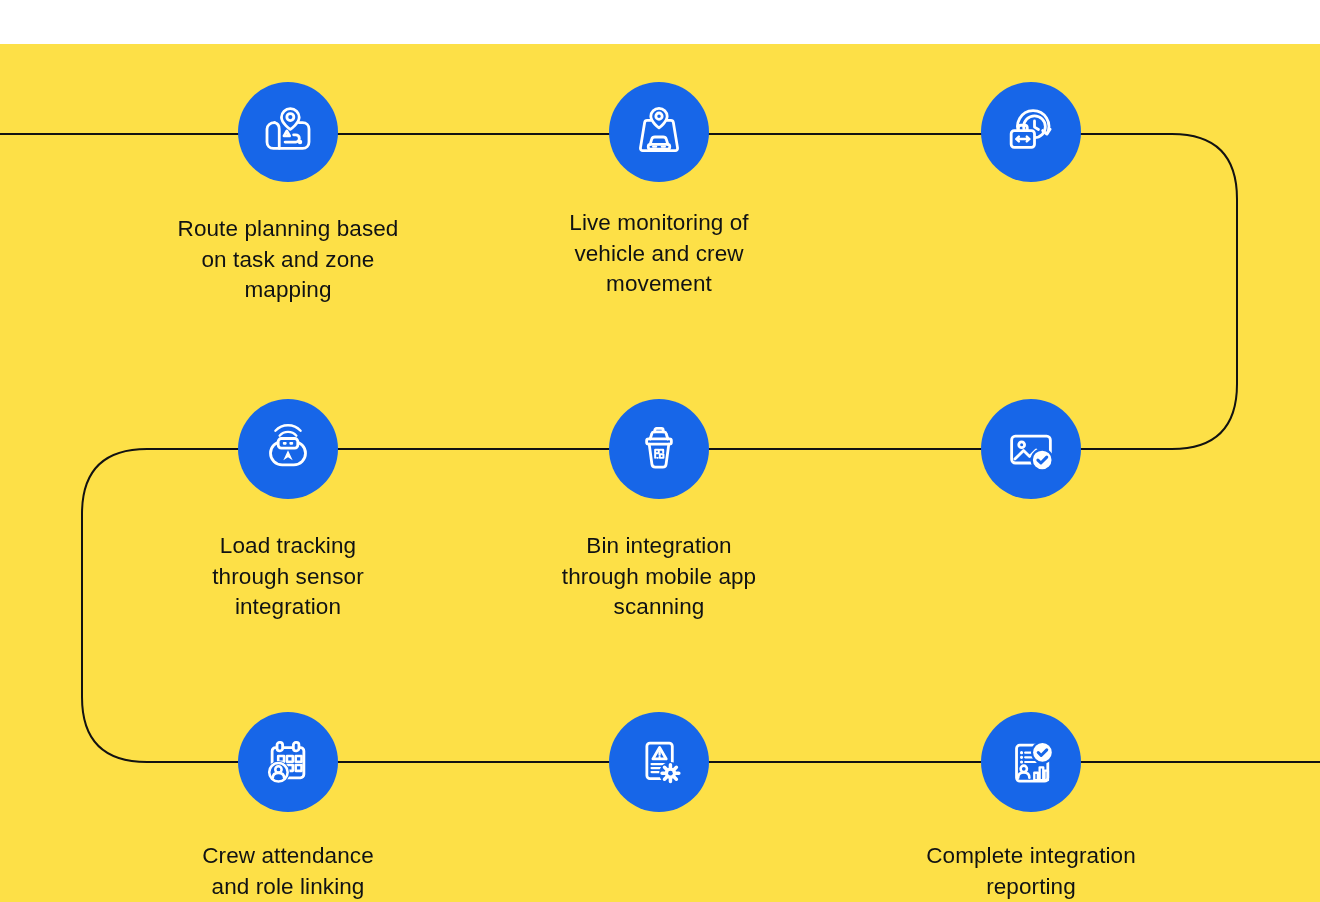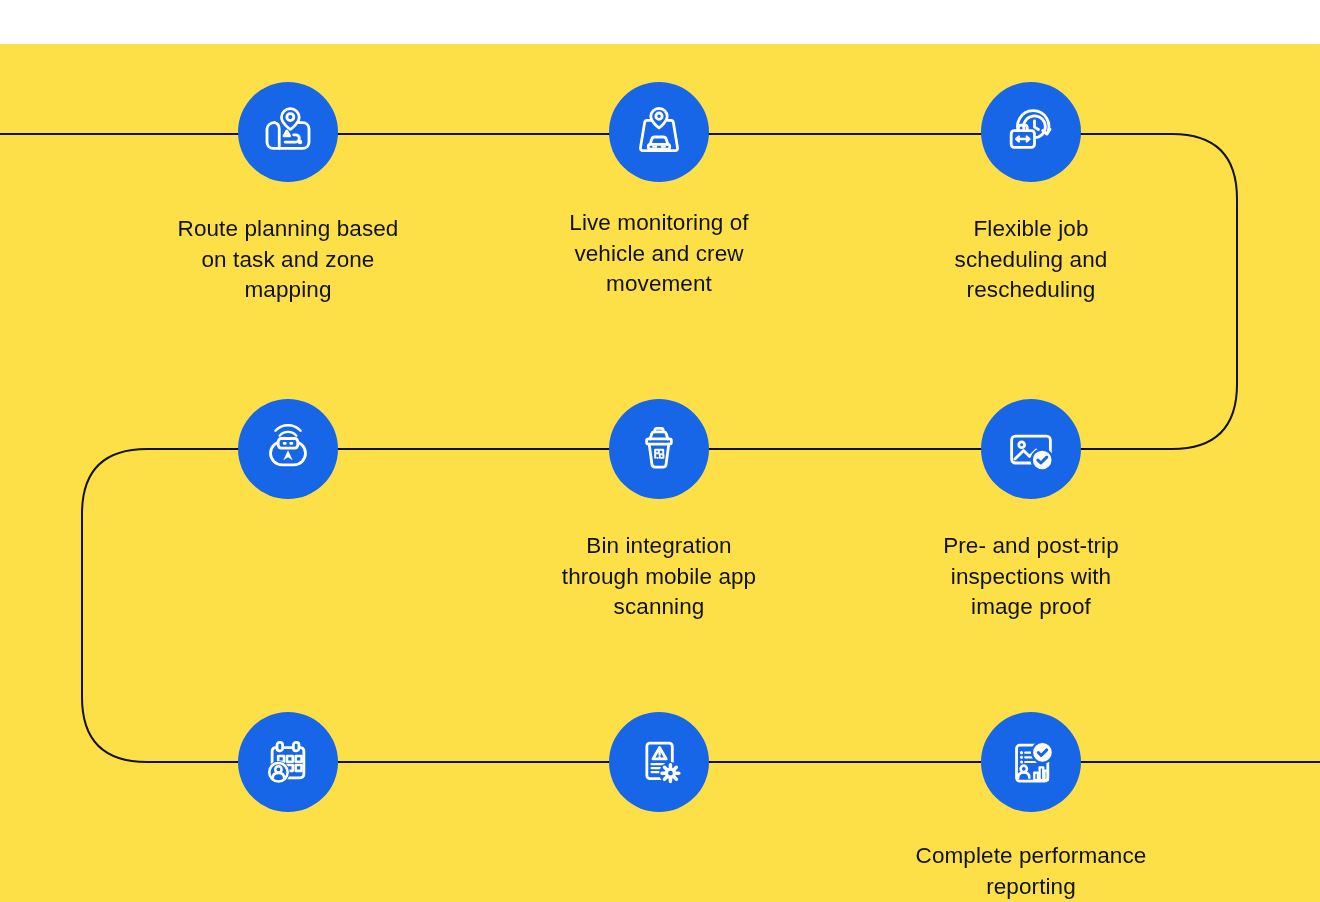--- a/index.html
+++ b/index.html
@@ -74,35 +74,35 @@
     <svg class="ic" width="56" height="56" viewBox="0 0 48 48" fill="none" stroke="#FFFFFF" stroke-width="2.4" stroke-linecap="round" stroke-linejoin="round">
       <circle cx="27" cy="19.5" r="9.3"></circle>
       <path d="M27 14.5 V19.8 L30.4 21.9"></path>
       <path d="M14.2 25.6 A13.4 13.4 0 1 1 37.8 25.2"></path>
       <path d="M40.4 21.6 L37.6 25.8 L34 22.8"></path>
       <path d="M13.2 22.8 V20.4 C13.2 19.1 14.2 18.2 15.5 18.2 H18.5 C19.8 18.2 20.8 19.1 20.8 20.4 V22.8"></path>
       <rect x="7" y="22.8" width="20" height="14.4" rx="2.6" fill="#1766E8"></rect>
       <path d="M11.5 30 H22.5 M13.6 27.9 L11.3 30 L13.6 32.1 M20.4 27.9 L22.7 30 L20.4 32.1" stroke-width="2"></path>
     </svg>
   </div>
-  <div class="node-label" style="left:861px;top:170px">Flexible job
-scheduling and
-rescheduling</div>
 
   <div class="node-circle" style="left:238px;top:355px">
     <svg class="ic" width="56" height="56" viewBox="0 0 48 48" fill="none" stroke="#FFFFFF" stroke-width="2.4" stroke-linecap="round" stroke-linejoin="round">
       <path d="M16.8 12.6 A9.6 9.6 0 0 1 31.2 12.6" stroke-width="2"></path>
       <path d="M13.2 8.4 A14.6 14.6 0 0 1 34.8 8.4" stroke-width="2"></path>
       <rect x="9" y="17.6" width="30" height="20" rx="10"></rect>
       <rect x="15.6" y="15" width="16.8" height="8.2" rx="2.6" fill="#1766E8"></rect>
       <rect x="19.6" y="17.9" width="3.2" height="2.4" rx="0.7" fill="#FFFFFF" stroke="none"></rect>
       <rect x="25.2" y="17.9" width="3.2" height="2.4" rx="0.7" fill="#FFFFFF" stroke="none"></rect>
       <path d="M24 25 L20 33.6 L24 31.1 L28 33.6 Z" fill="#FFFFFF" stroke="none"></path>
     </svg>
   </div>
+  <div class="node-label" style="left:118px;top:487px">Load tracking
+through sensor
+integration</div>
 
   <div class="node-circle" style="left:609px;top:355px">
     <svg class="ic" width="56" height="56" viewBox="0 0 48 48" fill="none" stroke="#FFFFFF" stroke-width="2.4" stroke-linecap="round" stroke-linejoin="round">
       <path d="M20.4 9.4 V7.9 C20.4 7.1 21.1 6.4 21.9 6.4 H26.1 C26.9 6.4 27.6 7.1 27.6 7.9 V9.4"></path>
       <path d="M16.4 15.4 L17.9 10.7 C18.1 9.9 18.7 9.4 19.5 9.4 H28.5 C29.3 9.4 29.9 9.9 30.1 10.7 L31.6 15.4"></path>
       <rect x="13.4" y="15.4" width="21.2" height="4.4" rx="1.6"></rect>
       <path d="M15.6 19.8 L17.9 36.9 C18.1 38.5 19.2 39.6 20.8 39.6 H27.2 C28.8 39.6 29.9 38.5 30.1 36.9 L32.4 19.8"></path>
       <g stroke-width="1.7">
         <rect x="20.7" y="24.6" width="3.1" height="3.1"></rect>
         <rect x="24.7" y="28.5" width="3.1" height="3.1"></rect>
@@ -117,42 +117,41 @@
   <div class="node-circle" style="left:981px;top:355px">
     <svg class="ic" width="56" height="56" viewBox="0 0 48 48" fill="none" stroke="#FFFFFF" stroke-width="2.4" stroke-linecap="round" stroke-linejoin="round">
       <rect x="7.4" y="13" width="33.2" height="23" rx="3.2"></rect>
       <circle cx="16" cy="20.4" r="2.5"></circle>
       <path d="M10.2 32.6 L17.6 25.2 L22.8 30.4 L28.4 24.8 L34 30.4"></path>
       <circle cx="33.6" cy="33.4" r="10" fill="#1766E8" stroke="none"></circle>
       <circle cx="33.6" cy="33.4" r="8" fill="#FFFFFF" stroke="none"></circle>
       <path d="M29.9 33.5 L32.5 36 L37.5 31" stroke="#1766E8" stroke-width="2.6"></path>
     </svg>
   </div>
-  <div class="node-label" style="left:861px;top:487px">Pre- and post-trip
-inspections with
-image proof</div>
 
   <div class="node-circle" style="left:238px;top:668px">
     <svg class="ic" width="56" height="56" viewBox="0 0 48 48" fill="none" stroke="#FFFFFF" stroke-width="2.4" stroke-linecap="round" stroke-linejoin="round">
       <rect x="10.4" y="11.6" width="27.2" height="26" rx="3"></rect>
       <rect x="14.6" y="7.2" width="4.8" height="7.2" rx="2.2" fill="#1766E8"></rect>
       <rect x="28.6" y="7.2" width="4.8" height="7.2" rx="2.2" fill="#1766E8"></rect>
       <g stroke-width="2.2">
         <rect x="15.6" y="18.8" width="5" height="5"></rect>
         <rect x="23.1" y="18.8" width="5" height="5"></rect>
         <rect x="30.6" y="18.8" width="5" height="5"></rect>
         <rect x="23.1" y="26.6" width="5" height="5"></rect>
         <rect x="30.6" y="26.6" width="5" height="5"></rect>
       </g>
       <circle cx="15.8" cy="32.8" r="9.6" fill="#1766E8" stroke="none"></circle>
       <circle cx="15.8" cy="32.8" r="7.9" stroke-width="2.2"></circle>
       <circle cx="15.8" cy="30.4" r="2.7" stroke-width="2.2"></circle>
       <path d="M11 37.4 C11 34.7 13.1 33.3 15.8 33.3 C18.5 33.3 20.6 34.7 20.6 37.4" stroke-width="2.2"></path>
     </svg>
   </div>
+  <div class="node-label" style="left:118px;top:797px">Crew attendance
+and role linking</div>
 
   <div class="node-circle" style="left:609px;top:668px">
     <svg class="ic" width="56" height="56" viewBox="0 0 48 48" fill="none" stroke="#FFFFFF" stroke-width="2.4" stroke-linecap="round" stroke-linejoin="round">
       <rect x="13.6" y="7.8" width="21.8" height="30.4" rx="2.6"></rect>
       <path d="M24.5 11.6 L30.2 21.4 H18.8 Z"></path>
       <path d="M24.5 14.9 V17.7 M24.5 19.8 V19.81" stroke-width="2"></path>
       <path d="M17.6 25.8 H31.4 M17.6 29.2 H31.4 M17.6 32.6 H25.5" stroke-width="1.9"></path>
       <circle cx="33.8" cy="33.6" r="9.6" fill="#1766E8" stroke="none"></circle>
       <g stroke="#FFFFFF" stroke-width="3">
         <path d="M33.8 26.4 V40.8 M26.6 33.6 H41 M28.7 28.5 L38.9 38.7 M28.7 38.7 L38.9 28.5"></path>
@@ -174,16 +173,16 @@
       <g stroke-width="2">
         <rect x="26.8" y="33.2" width="3.1" height="6.4"></rect>
         <rect x="31.4" y="28.6" width="3.1" height="11"></rect>
         <rect x="35.6" y="31.4" width="2.9" height="8.2"></rect>
       </g>
       <circle cx="33.8" cy="15.8" r="9.8" fill="#1766E8" stroke="none"></circle>
       <circle cx="33.8" cy="15.8" r="8" fill="#FFFFFF" stroke="none"></circle>
       <path d="M30.2 15.9 L32.7 18.4 L37.5 13.6" stroke="#1766E8" stroke-width="2.6"></path>
     </svg>
   </div>
-  <div class="node-label" style="left:861px;top:797px">Complete performance
+  <div class="node-label" style="left:861px;top:797px">Complete integration
 reporting</div>
 
 </div>
 
 </body></html>

